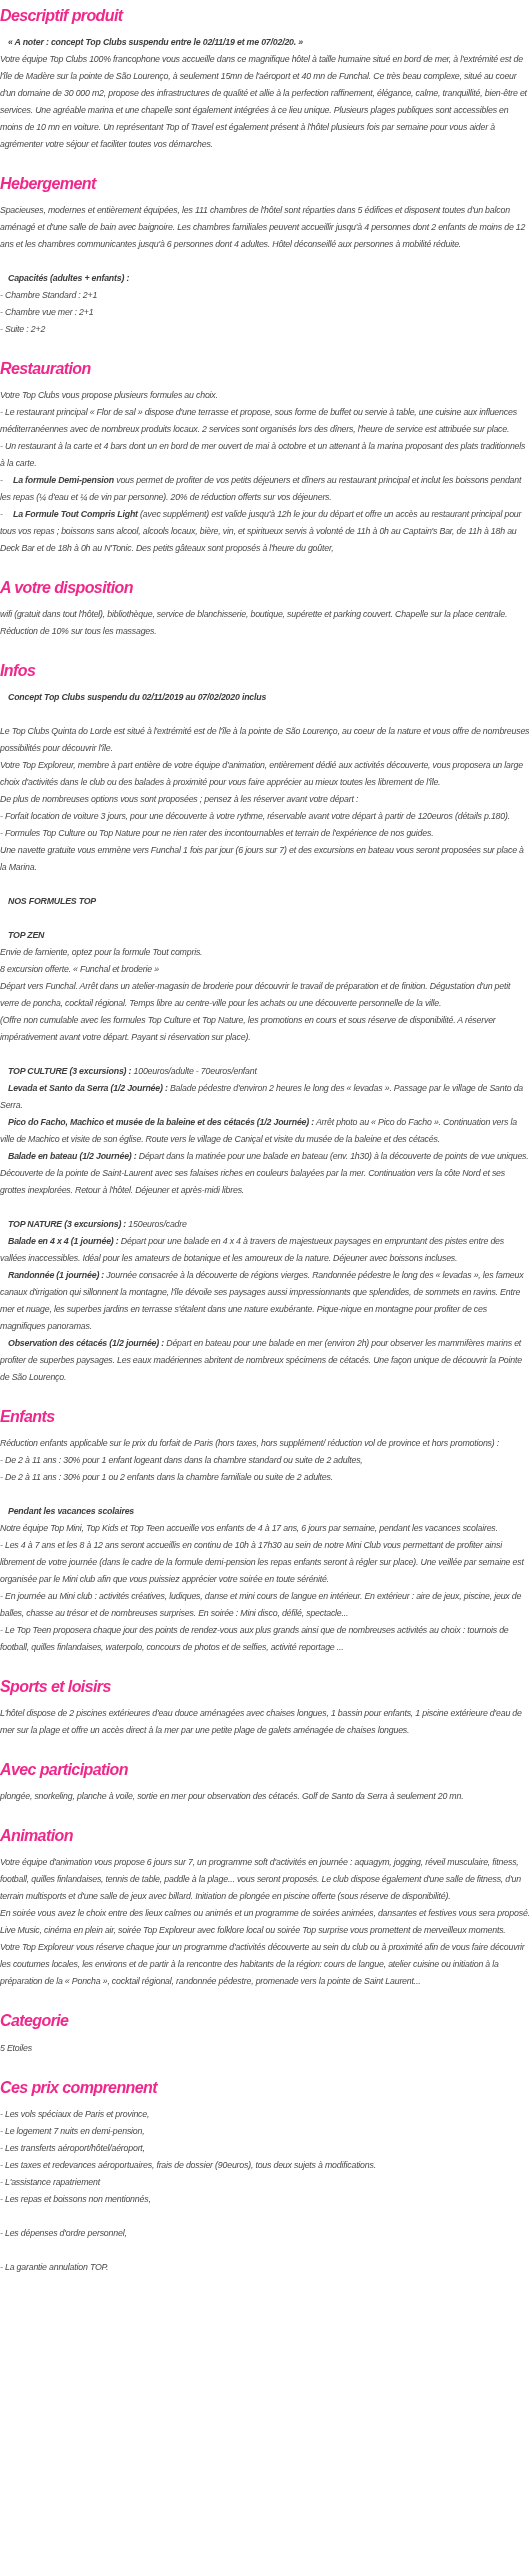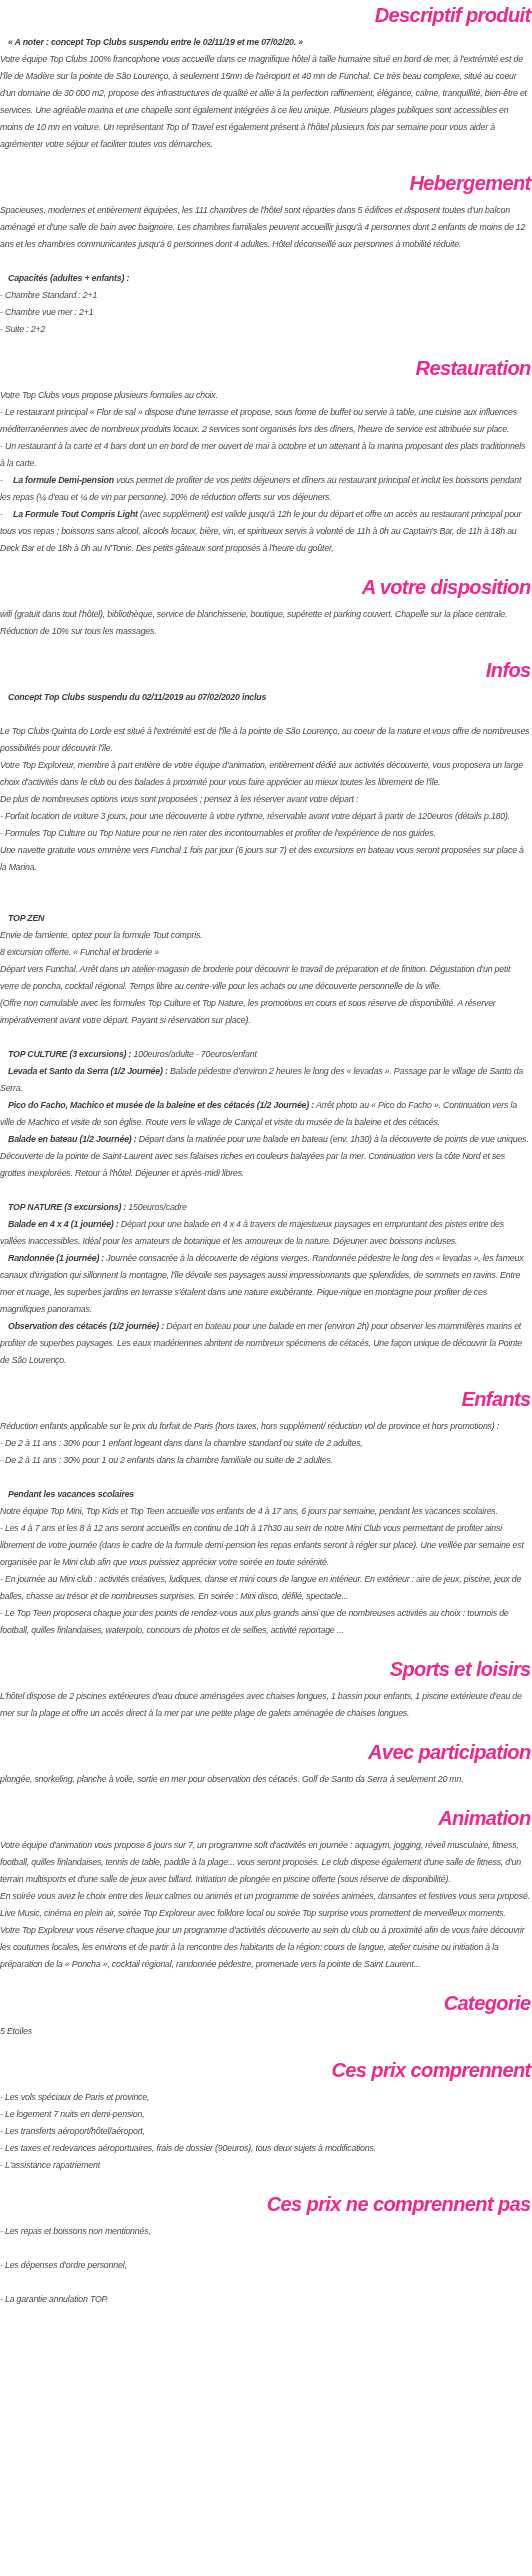--- a/index.html
+++ b/index.html
@@ -10,28 +10,27 @@
     font-style: italic;
     font-size: 8.8px;
     line-height: 17px;
     letter-spacing: -0.2px;
   }
   .page { padding: 0 1.4px 0 0; }
   .section { margin: 0; }
   h2.section-title {
     margin: 0;
     color: #f0288c;
-    font-size: 20px;
+    font-size: 16px;
     line-height: 19.7px;
     font-weight: bold;
     font-style: italic;
     letter-spacing: -0.6px;
     padding-top: 5.6px;
     padding-bottom: 8.4px;
-    text-align: right;
   }
   .section + .section h2.section-title { padding-top: 21px; }
   p { margin: 0; }
   .gap { height: 17px; }
   b, .strong { font-weight: bold; color: #3e3e3e; padding-left: 8px; }
 </style>
 </head>
 <body>
 
 <div class="page">
@@ -67,23 +66,24 @@
   </section>
 
   <section class="section">
     <h2 class="section-title">Infos</h2>
     <p class="strong">Concept Top Clubs suspendu du 02/11/2019 au 07/02/2020 inclus</p>
     <div class="gap"></div>
     <p>Le Top Clubs Quinta do Lorde est situé à l'extrémité est de l'île à la pointe de São Lourenço, au coeur de la nature et vous offre de nombreuses possibilités pour découvrir l'île.</p>
     <p>Votre Top Exploreur, membre à part entière de votre équipe d'animation, entièrement dédié aux activités découverte, vous proposera un large choix d'activités dans le club ou des balades à proximité pour vous faire apprécier au mieux toutes les librement de l'île.</p>
     <p>De plus de nombreuses options vous sont proposées ; pensez à les réserver avant votre départ :</p>
     <p>- Forfait location de voiture 3 jours, pour une découverte à votre rythme, réservable avant votre départ à partir de 120euros (détails p.180).</p>
-    <p>- Formules Top Culture ou Top Nature pour ne rien rater des incontournables et profiter de l'expérience de nos guides.</p>
+    <p>- Formules Top Culture ou Top Nature pour ne rien rater des incontournables et terrain de l'expérience de nos guides.</p>
     <p>Une navette gratuite vous emmène vers Funchal 1 fois par jour (6 jours sur 7) et des excursions en bateau vous seront proposées sur place à la Marina.</p>
     <div class="gap"></div>
+    <p class="strong">NOS FORMULES TOP</p>
     <div class="gap"></div>
 
     <div>
       <p class="strong">TOP ZEN</p>
       <p>Envie de farniente, optez pour la formule Tout compris.</p>
       <p>8 excursion offerte. « Funchal et broderie »</p>
       <p>Départ vers Funchal. Arrêt dans un atelier-magasin de broderie pour découvrir le travail de préparation et de finition. Dégustation d'un petit verre de poncha, cocktail régional. Temps libre au centre-ville pour les achats ou une découverte personnelle de la ville.</p>
       <p>(Offre non cumulable avec les formules Top Culture et Top Nature, les promotions en cours et sous réserve de disponibilité. A réserver impérativement avant votre départ. Payant si réservation sur place).</p>
     </div>
     <div class="gap"></div>
@@ -142,21 +142,20 @@
   <section class="section">
     <h2 class="section-title">Ces prix comprennent</h2>
     <p>- Les vols spéciaux de Paris et province,</p>
     <p>- Le logement 7 nuits en demi-pension,</p>
     <p>- Les transferts aéroport/hôtel/aéroport,</p>
     <p>- Les taxes et redevances aéroportuaires, frais de dossier (90euros), tous deux sujets à modifications.</p>
     <p>- L'assistance rapatriement</p>
   </section>
 
   <section class="section">
-    <h2 class="section-title">Ces prix ne comprennent pas</h2>
     <p>- Les repas et boissons non mentionnés,</p>
     <div class="gap"></div>
     <p>- Les dépenses d'ordre personnel,</p>
     <div class="gap"></div>
     <p>- La garantie annulation TOP.</p>
   </section>
 
 </div>
 
 

